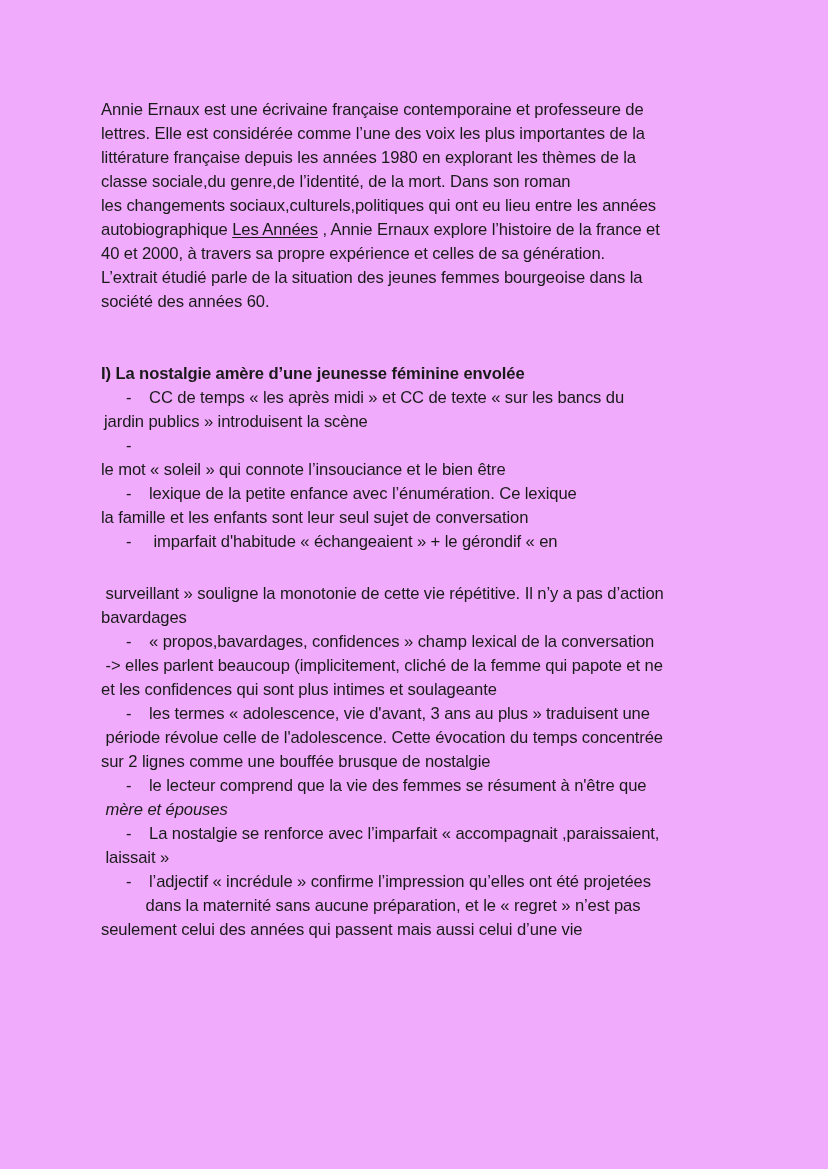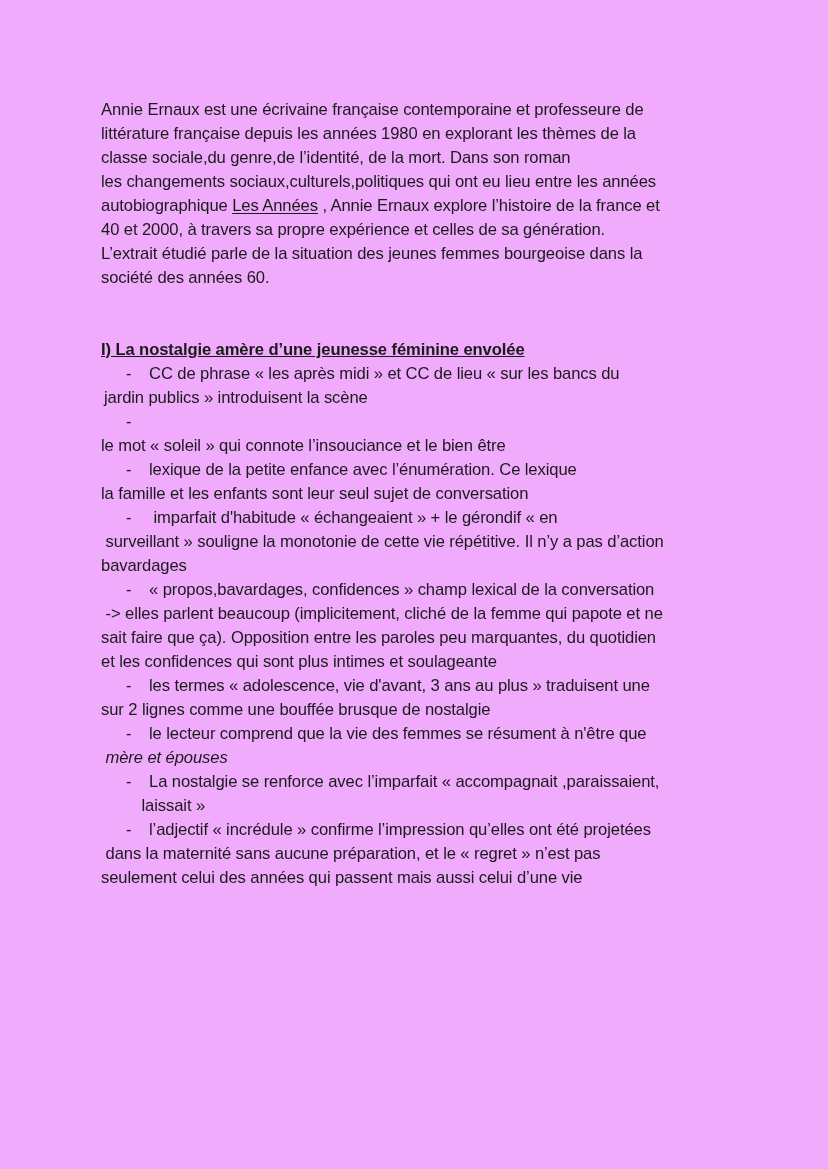--- a/index.html
+++ b/index.html
@@ -38,21 +38,20 @@
     }
     .blank {
       height: 24px;
     }
     .u {
       text-decoration: underline;
       text-underline-offset: 2px;
     }
     .heading {
       font-weight: bold;
-      text-decoration: underline;
     }
     .bullet-line {
       position: relative;
       padding-left: 48px;
     }
     .bullet-line .dash {
       position: absolute;
       left: 25px;
     }
     .cont-indent {
@@ -60,64 +59,65 @@
     }
   </style>
 </head>
 <body>
 
 <div class="page">
   <div class="content">
 
     <div>
       <div class="line">Annie Ernaux est une écrivaine française contemporaine et professeure de</div>
+      <div class="line">lettres. Elle est considérée comme l’une des voix les plus importantes de la</div>
       <div class="line">littérature française depuis les années 1980 en explorant les thèmes de la</div>
       <div class="line">classe sociale,du genre,de l’identité, de la mort. Dans son roman</div>
       <div class="line">les changements sociaux,culturels,politiques qui ont eu lieu entre les années</div>
       <div class="line"><span>autobiographique </span><span class="u">Les Années</span><span> , Annie Ernaux explore l’histoire de la france et</span></div>
       <div class="line">40 et 2000, à travers sa propre expérience et celles de sa génération.</div>
       <div class="line">L’extrait étudié parle de la situation des jeunes femmes bourgeoise dans la</div>
       <div class="line">société des années 60.</div>
     </div>
 
     <div class="blank"></div>
 
 
     <div class="blank"></div>
 
     <div>
       <div class="line heading">I)  La nostalgie amère d’une jeunesse féminine envolée</div>
 
-      <div class="line bullet-line"><span class="dash">-</span><span>CC de phrase « les après midi » et CC de lieu « sur les bancs du</span></div>
+      <div class="line bullet-line"><span class="dash">-</span><span>CC de temps « les après midi » et CC de texte « sur les bancs du</span></div>
       <div class="line cont-indent">jardin publics » introduisent la scène</div>
 
       <div class="line bullet-line"><span class="dash">-</span></div>
       <div class="line">le mot « soleil » qui connote l’insouciance et le bien être</div>
 
       <div class="line bullet-line"><span class="dash">-</span><span>lexique de la petite enfance avec l’énumération. Ce lexique</span></div>
 
       <div class="line">la famille et les enfants sont leur seul sujet de conversation</div>
 
       <div class="line bullet-line" style="white-space:pre;"><span class="dash">-</span><span> imparfait d'habitude « échangeaient » + le gérondif « en</span></div>
-      <div class="line" style="white-space:pre;"> surveillant » souligne la monotonie de cette vie répétitive. Il n’y a pas d’action</div>
+      <div class="line" style="white-space:pre;margin-top:28px;"> surveillant » souligne la monotonie de cette vie répétitive. Il n’y a pas d’action</div>
       <div class="line">bavardages</div>
 
       <div class="line bullet-line"><span class="dash">-</span><span>« propos,bavardages, confidences » champ lexical de la conversation</span></div>
       <div class="line" style="white-space:pre;"> -&gt; elles parlent beaucoup (implicitement, cliché de la femme qui papote et ne</div>
-      <div class="line">sait faire que ça). Opposition entre les paroles peu marquantes, du quotidien</div>
       <div class="line">et les confidences qui sont plus intimes et soulageante</div>
 
       <div class="line bullet-line"><span class="dash">-</span><span>les termes « adolescence, vie d'avant, 3 ans au plus » traduisent une</span></div>
+      <div class="line" style="white-space:pre;"> période révolue celle de l'adolescence. Cette évocation du temps concentrée</div>
       <div class="line">sur 2 lignes comme une bouffée brusque de nostalgie</div>
 
       <div class="line bullet-line"><span class="dash">-</span><span>le lecteur comprend que la vie des femmes se résument à n'être que</span></div>
       <div class="line" style="white-space:pre;font-style:italic;"> mère et épouses</div>
 
       <div class="line bullet-line"><span class="dash">-</span><span>La nostalgie se renforce avec l’imparfait « accompagnait ,paraissaient,</span></div>
-      <div class="line" style="white-space:pre;margin-left:36px;"> laissait »</div>
+      <div class="line" style="white-space:pre;"> laissait »</div>
 
       <div class="line bullet-line"><span class="dash">-</span><span>l’adjectif « incrédule » confirme l’impression qu’elles ont été projetées</span></div>
-      <div class="line" style="white-space:pre;"> dans la maternité sans aucune préparation, et le « regret » n’est pas</div>
+      <div class="line" style="white-space:pre;margin-left:40px;"> dans la maternité sans aucune préparation, et le « regret » n’est pas</div>
       <div class="line">seulement celui des années qui passent mais aussi celui d’une vie</div>
     </div>
 
   </div>
 </div>
 
 </body></html>

